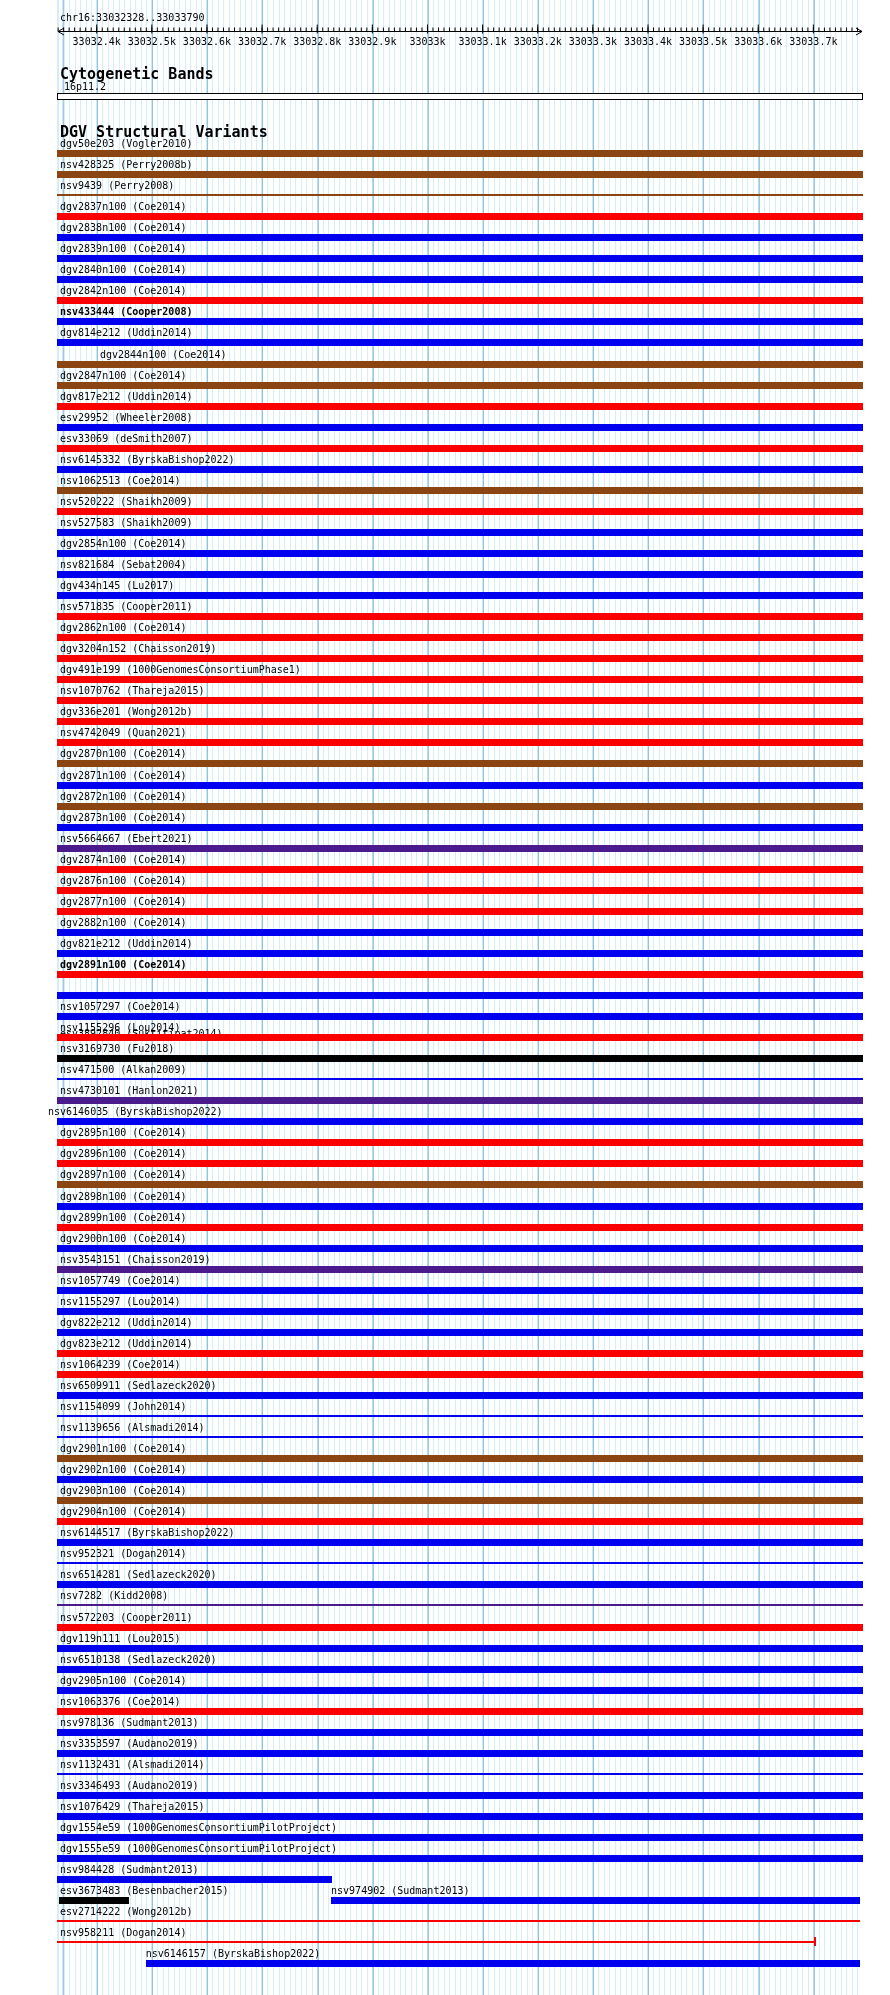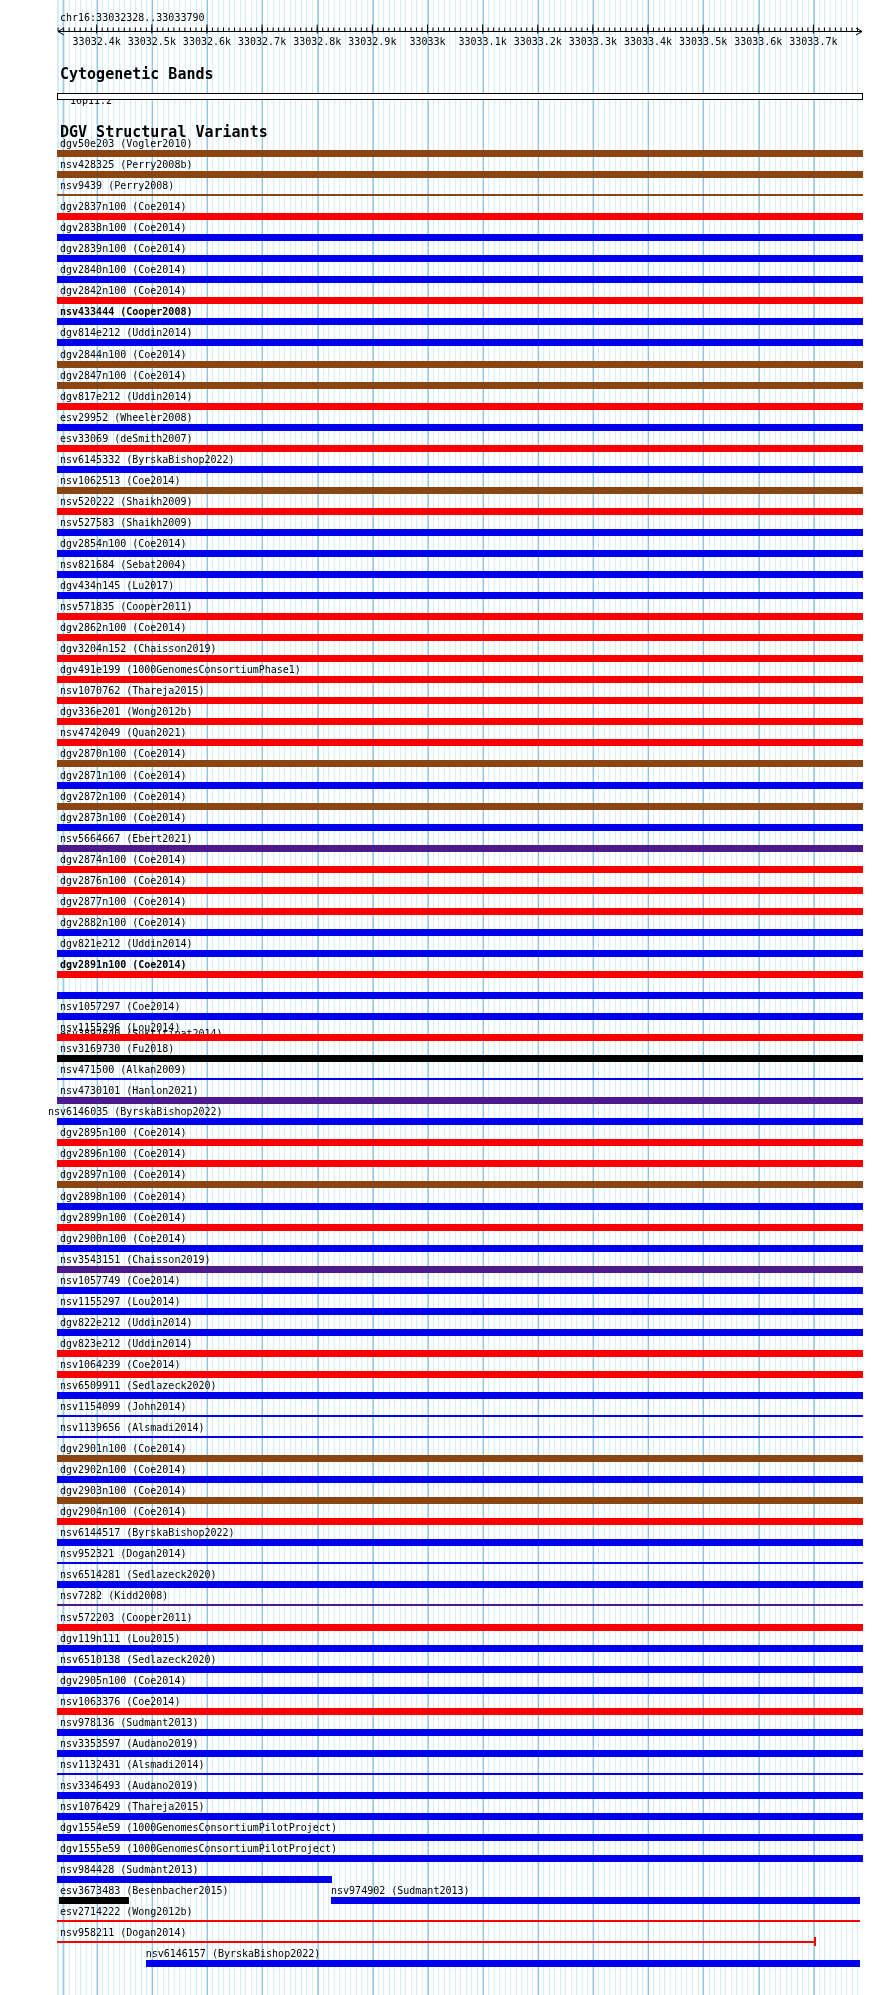--- a/index.html
+++ b/index.html
@@ -215,21 +215,21 @@
       <div class="tick-label" style="left: 452.61px;">33033.1k</div>
       <div class="tick-label" style="left: 507.74px;">33033.2k</div>
       <div class="tick-label" style="left: 562.87px;">33033.3k</div>
       <div class="tick-label" style="left: 618px;">33033.4k</div>
       <div class="tick-label" style="left: 673.13px;">33033.5k</div>
       <div class="tick-label" style="left: 728.26px;">33033.6k</div>
       <div class="tick-label" style="left: 783.39px;">33033.7k</div>
     </div>
 
   <div class="txt title" style="left:60px;top:68px;">Cytogenetic Bands</div>
-  <div class="txt" style="left:70px;top:81px;margin-top:14px;">16p11.2</div>
+  <div class="txt" style="left:64px;top:81px;">16p11.2</div>
   <div class="band-rect"></div>
 
   <div class="txt title" style="left:60px;top:126px;">DGV Structural Variants</div>
 
   <div id="rows">
       <div class="vlabel" style="left: 60px; top: 138px;">dgv50e203 (Vogler2010)</div>
       <div class="vbar" style="left: 57px; width: 806px; top: 150px; height: 7px; background: rgb(139, 69, 19);"></div>
       <div class="vlabel" style="left: 60px; top: 159.05px;">nsv428325 (Perry2008b)</div>
       <div class="vbar" style="left: 57px; width: 806px; top: 171.05px; height: 7px; background: rgb(139, 69, 19);"></div>
       <div class="vlabel" style="left: 60px; top: 180.1px;">nsv9439 (Perry2008)</div>
@@ -241,21 +241,21 @@
       <div class="vlabel" style="left: 60px; top: 243.25px;">dgv2839n100 (Coe2014)</div>
       <div class="vbar" style="left: 57px; width: 806px; top: 255.25px; height: 7px; background: rgb(0, 0, 238);"></div>
       <div class="vlabel" style="left: 60px; top: 264.3px;">dgv2840n100 (Coe2014)</div>
       <div class="vbar" style="left: 57px; width: 806px; top: 276.3px; height: 7px; background: rgb(0, 0, 238);"></div>
       <div class="vlabel" style="left: 60px; top: 285.35px;">dgv2842n100 (Coe2014)</div>
       <div class="vbar" style="left: 57px; width: 806px; top: 297.35px; height: 7px; background: rgb(251, 0, 0);"></div>
       <div class="vlabel" style="left: 60px; top: 306.4px; font-weight: bold;">nsv433444 (Cooper2008)</div>
       <div class="vbar" style="left: 57px; width: 806px; top: 318.4px; height: 7px; background: rgb(0, 0, 238);"></div>
       <div class="vlabel" style="left: 60px; top: 327.45px;">dgv814e212 (Uddin2014)</div>
       <div class="vbar" style="left: 57px; width: 806px; top: 339.45px; height: 7px; background: rgb(0, 0, 238);"></div>
-      <div class="vlabel" style="left: 60px; top: 348.5px;">dgv2844n100 (Coe2014)</div>
+      <div class="vlabel" style="left: 60px; top: 348.5px; padding-left: 40px;">dgv2844n100 (Coe2014)</div>
       <div class="vbar" style="left: 57px; width: 806px; top: 360.5px; height: 7px; background: rgb(139, 69, 19);"></div>
       <div class="vlabel" style="left: 60px; top: 369.55px;">dgv2847n100 (Coe2014)</div>
       <div class="vbar" style="left: 57px; width: 806px; top: 381.55px; height: 7px; background: rgb(139, 69, 19);"></div>
       <div class="vlabel" style="left: 60px; top: 390.6px;">dgv817e212 (Uddin2014)</div>
       <div class="vbar" style="left: 57px; width: 806px; top: 402.6px; height: 7px; background: rgb(251, 0, 0);"></div>
       <div class="vlabel" style="left: 60px; top: 411.65px;">esv29952 (Wheeler2008)</div>
       <div class="vbar" style="left: 57px; width: 806px; top: 423.65px; height: 7px; background: rgb(0, 0, 238);"></div>
       <div class="vlabel" style="left: 60px; top: 432.7px;">esv33069 (deSmith2007)</div>
       <div class="vbar" style="left: 57px; width: 806px; top: 444.7px; height: 7px; background: rgb(251, 0, 0);"></div>
       <div class="vlabel" style="left: 60px; top: 453.75px;">nsv6145332 (ByrskaBishop2022)</div>

